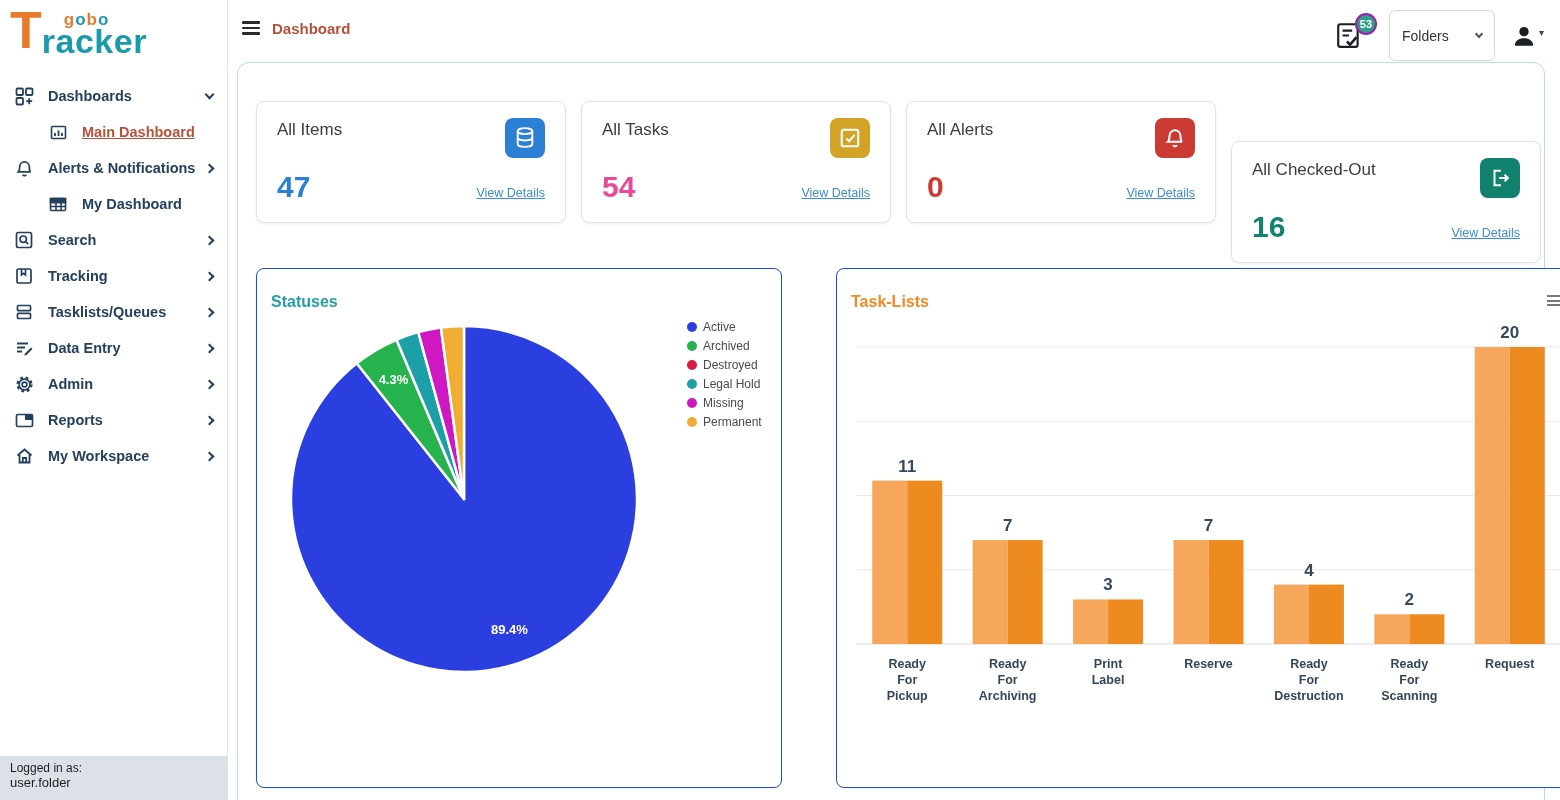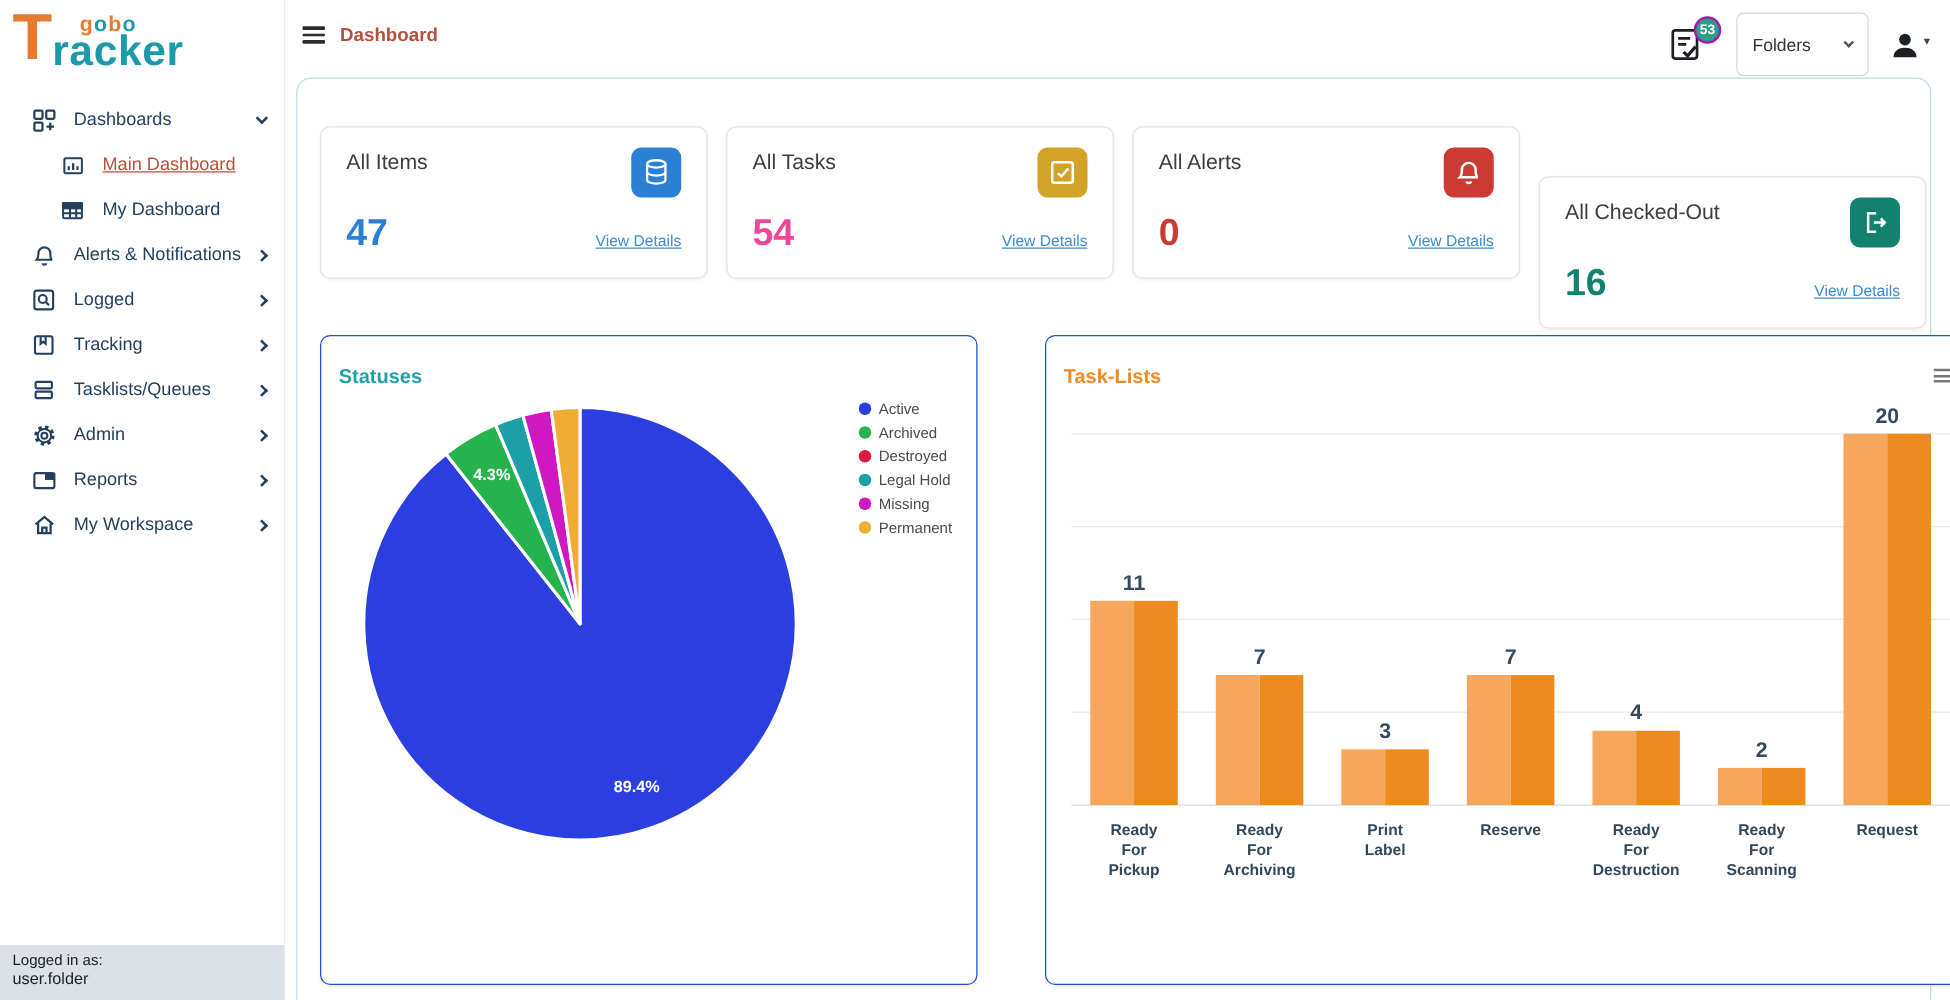--- a/index.html
+++ b/index.html
@@ -9,21 +9,21 @@
   
   .sidebar { position:absolute; left:0; top:0; width:228px; height:800px; background:#fff; border-right:1px solid #e8e8e8; }
   .logo { position:relative; padding:6px 0 0 10px; height:64px; cursor:pointer; }
   .logo .t { color:#e87a2e; font-size:52px; font-weight:bold; line-height:48px; float:left; }
   .logo .rest { float:left; position:relative; margin-top:6px; }
   .logo .gobo { font-size:17px; font-weight:bold; letter-spacing:1px; margin-left:22px; line-height:15px; }
   .logo .gobo .g1,.logo .gobo .g3 { color:#e87a2e; }
   .logo .gobo .g2,.logo .gobo .g4 { color:#1b9aab; }
   .logo .racker { color:#1b9aab; font-size:34px; font-weight:bold; line-height:28px; letter-spacing:.5px; }
   .menu { margin-top:14px; }
-  .mitem { display:flex; align-items:center; height:36px; padding:0 14px 0 25px; cursor:pointer; color:#24405e; font-size:14.5px; font-weight:normal; }
+  .mitem { display:flex; align-items:center; height:36px; padding:0 14px 0 14px; cursor:pointer; color:#24405e; font-size:14.5px; font-weight:bold; }
   .mitem .micon { width:20px; height:20px; margin-right:14px; flex:0 0 auto; display:flex; align-items:center; justify-content:center; }
   .mitem .mlabel { flex:1 1 auto; white-space:nowrap; }
   .mitem.sub { padding-left:48px; }
   .mitem.active .mlabel { color:#b8503a; text-decoration:underline; }
   .chev { width:7px; height:7px; border-right:2px solid #24405e; border-bottom:2px solid #24405e; flex:0 0 auto; }
   .chev.right { transform:rotate(-45deg); }
   .chev.down  { transform:rotate(45deg); margin-top:-4px; }
   .side-footer { position:absolute; left:0; bottom:0; width:228px; height:44px; background:#dbe1e6; padding:5px 10px; color:#1e1e1e; }
   .side-footer .l1 { font-size:12px; }
   .side-footer .l2 { font-size:13px; }
@@ -99,51 +99,51 @@
       <div class="mitem sub active">
         <span class="micon">
           <svg width="17" height="17" viewBox="0 0 17 17" fill="none" stroke="#24405e" stroke-width="1.6">
             <rect x="1.5" y="2.5" width="14" height="12" rx="1"></rect>
             <path d="M5 12v-3 M8.5 12V6.5 M12 12V9" stroke-width="1.8"></path>
           </svg>
         </span>
         <span class="mlabel">Main Dashboard</span>
       </div>
 
+      <div class="mitem">
+        <span class="micon">
+          <svg width="19" height="19" viewBox="0 0 20 20" fill="none" stroke="#24405e" stroke-width="1.8">
+            <path d="M10 3a5 5 0 0 0-5 5c0 4-1.5 5.5-1.5 5.5h13S15 13 15 8a5 5 0 0 0-5-5z"></path>
+            <path d="M8.2 16.5a2 2 0 0 0 3.6 0"></path>
+          </svg>
+        </span>
+        <span class="mlabel">Alerts &amp; Notifications</span>
+        <span class="chev right"></span>
+      </div>
+
       <div class="mitem sub">
         <span class="micon">
           <svg width="18" height="17" viewBox="0 0 18 17" fill="none" stroke="#24405e" stroke-width="1.6">
             <rect x="1.5" y="2.5" width="15" height="12" rx="1"></rect>
             <path d="M1.5 6.5h15 M1.5 10.5h15 M7 6.5V14.5 M12 6.5V14.5"></path>
             <rect x="1.5" y="2.5" width="15" height="4" fill="#24405e"></rect>
           </svg>
         </span>
         <span class="mlabel">My Dashboard</span>
       </div>
 
       <div class="mitem">
         <span class="micon">
-          <svg width="19" height="19" viewBox="0 0 20 20" fill="none" stroke="#24405e" stroke-width="1.8">
-            <path d="M10 3a5 5 0 0 0-5 5c0 4-1.5 5.5-1.5 5.5h13S15 13 15 8a5 5 0 0 0-5-5z"></path>
-            <path d="M8.2 16.5a2 2 0 0 0 3.6 0"></path>
-          </svg>
-        </span>
-        <span class="mlabel">Alerts &amp; Notifications</span>
-        <span class="chev right"></span>
-      </div>
-
-      <div class="mitem">
-        <span class="micon">
           <svg width="18" height="18" viewBox="0 0 18 18" fill="none" stroke="#24405e" stroke-width="1.7">
             <rect x="1.5" y="1.5" width="15" height="15" rx="2"></rect>
             <circle cx="8.2" cy="8.2" r="3.2"></circle>
               <path d="M10.6 10.6l2.6 2.6"></path>
           </svg>
         </span>
-        <span class="mlabel">Logged</span>
+        <span class="mlabel">Search</span>
         <span class="chev right"></span>
       </div>
 
       <div class="mitem">
         <span class="micon">
           <svg width="18" height="18" viewBox="0 0 18 18" fill="none" stroke="#24405e" stroke-width="1.7">
             <rect x="2" y="2" width="14" height="14" rx="1.5"></rect>
             <path d="M6.5 2v6l2-1.6L10.5 8V2"></path>
           </svg>
         </span>
@@ -155,20 +155,30 @@
         <span class="micon">
           <svg width="18" height="18" viewBox="0 0 18 18" fill="none" stroke="#24405e" stroke-width="1.7">
             <rect x="2.5" y="2.5" width="13" height="5.2" rx="1"></rect>
             <rect x="2.5" y="10.3" width="13" height="5.2" rx="1"></rect>
           </svg>
         </span>
         <span class="mlabel">Tasklists/Queues</span>
         <span class="chev right"></span>
       </div>
 
+      <div class="mitem">
+        <span class="micon">
+          <svg width="19" height="18" viewBox="0 0 19 18" fill="none" stroke="#24405e" stroke-width="1.8">
+            <path d="M2 4.5h11 M2 8.5h8 M2 12.5h5"></path>
+            <path d="M10 14.5l6-6 1.5 1.5-6 6-2.2.7z" fill="#24405e" stroke="none"></path>
+          </svg>
+        </span>
+        <span class="mlabel">Data Entry</span>
+        <span class="chev right"></span>
+      </div>
 
       <div class="mitem">
         <span class="micon">
           <svg width="19" height="19" viewBox="0 0 19 19" fill="none">
             <circle cx="9.5" cy="9.5" r="6.5" stroke="#24405e" stroke-width="3.2" stroke-dasharray="2.6 2.55"></circle>
             <circle cx="9.5" cy="9.5" r="5.4" stroke="#24405e" stroke-width="1.6"></circle>
             <circle cx="9.5" cy="9.5" r="2.4" stroke="#24405e" stroke-width="1.6"></circle>
           </svg>
         </span>
         <span class="mlabel">Admin</span>

